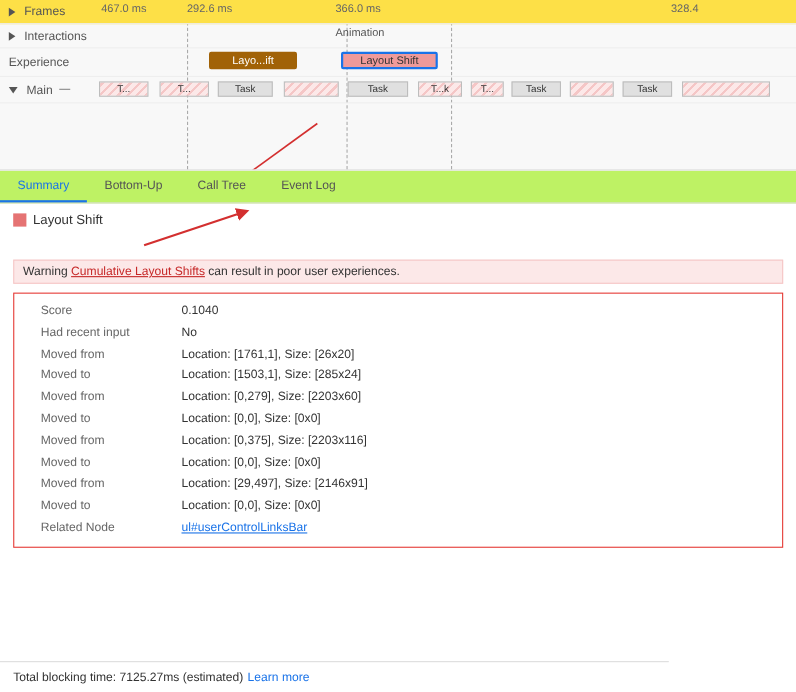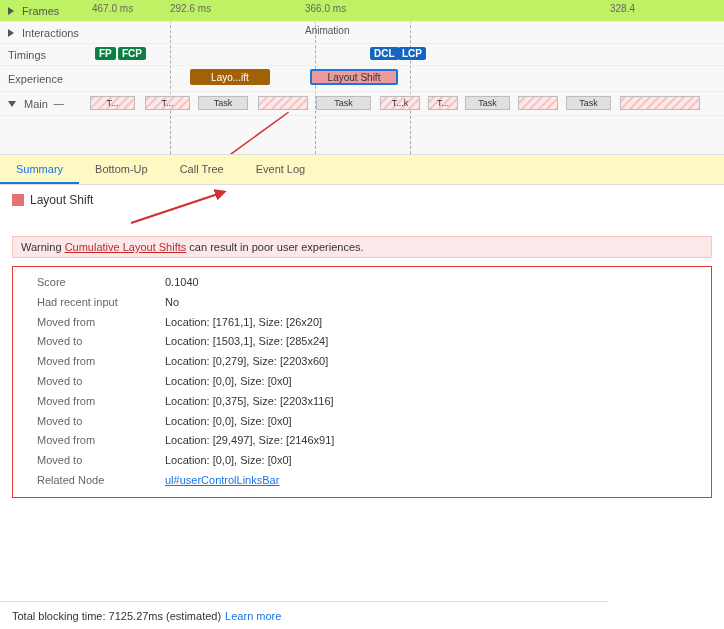--- a/index.html
+++ b/index.html
@@ -43,21 +43,21 @@
 
     .row-content {
       flex: 1;
       position: relative;
       height: 100%;
       text-decoration: underline;
     }
 
     
     .frames-row {
-      background: #bef264;
+      background: #fde047;
       height: 22px;
     }
 
     .frame-time {
       position: absolute;
       font-size: 10px;
       color: #666;
       top: 3px;
     }
 
@@ -132,21 +132,21 @@
       height: 100%;
       pointer-events: none;
     }
 
     
     .tabs-bar {
       display: flex;
       align-items: center;
       height: 30px;
       border-bottom: 1px solid #ddd;
-      background: #fef9c3;
+      background: #bef264;
       padding-left: 0;
     }
 
     .tab {
       padding: 0 16px;
       height: 100%;
       display: flex;
       align-items: center;
       font-size: 11px;
       color: #555;
@@ -288,31 +288,20 @@
   <div class="timeline-row">
     <div class="row-label">
       <span class="triangle-right"></span>
       <span>Interactions</span>
     </div>
     <div class="row-content">
       <span style="position:absolute;left:215px;top:3px;font-size:10px;color:#555">Animation</span>
     </div>
   </div>
 
-  <div class="timeline-row">
-    <div class="row-label">
-      <span>Timings</span>
-    </div>
-    <div class="row-content">
-      <span class="badge badge-fp" style="left:5px;top:3px">FP</span>
-      <span class="badge badge-fcp" style="left:28px;top:3px">FCP</span>
-      <span class="badge badge-dcl" style="left:280px;top:3px">DCL</span>
-      <span class="badge badge-lcp" style="left:308px;top:3px">LCP</span>
-    </div>
-  </div>
 
   <div class="timeline-row" style="height:26px">
     <div class="row-label">
       <span>Experience</span>
     </div>
     <div class="row-content">
       <div class="exp-block exp-layo">
         <span>Layo...ift</span>
       </div>
       <div class="exp-block exp-layout-shift">

